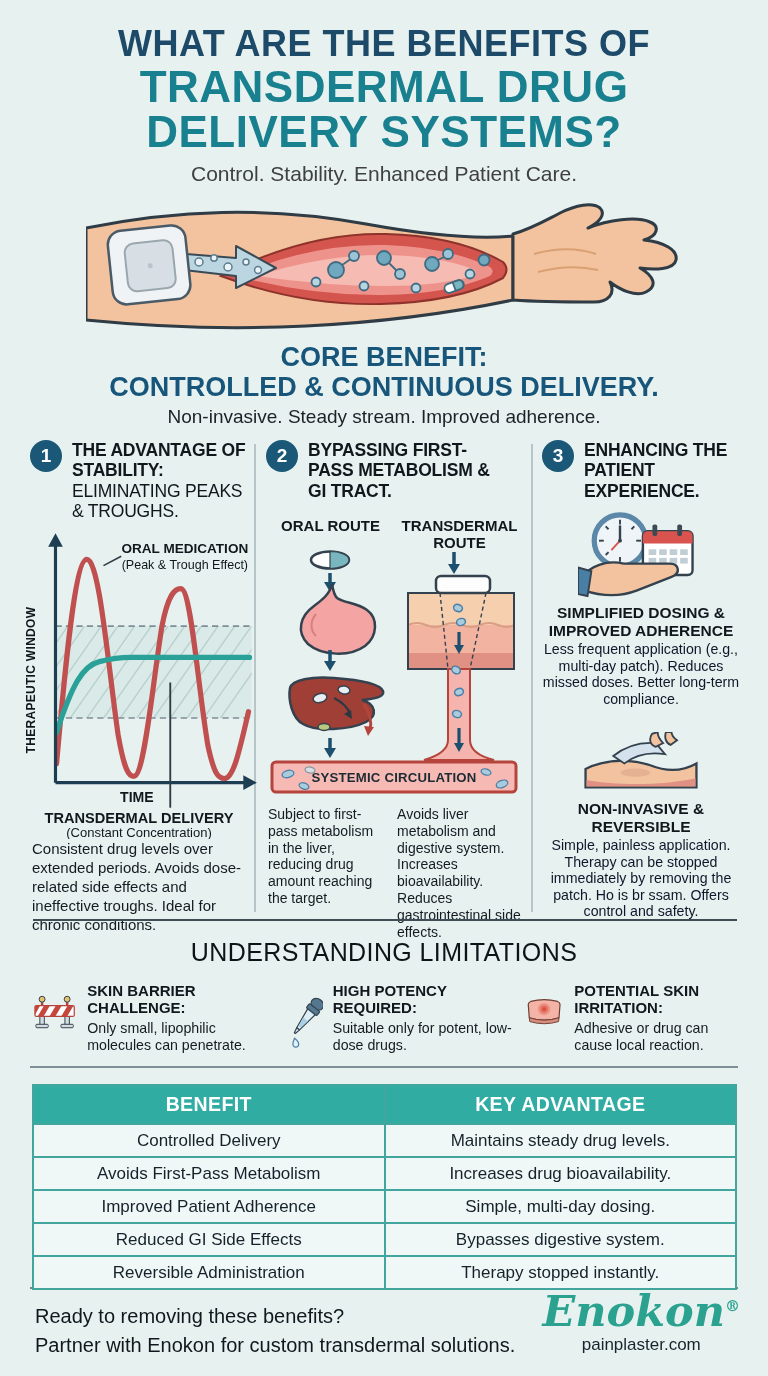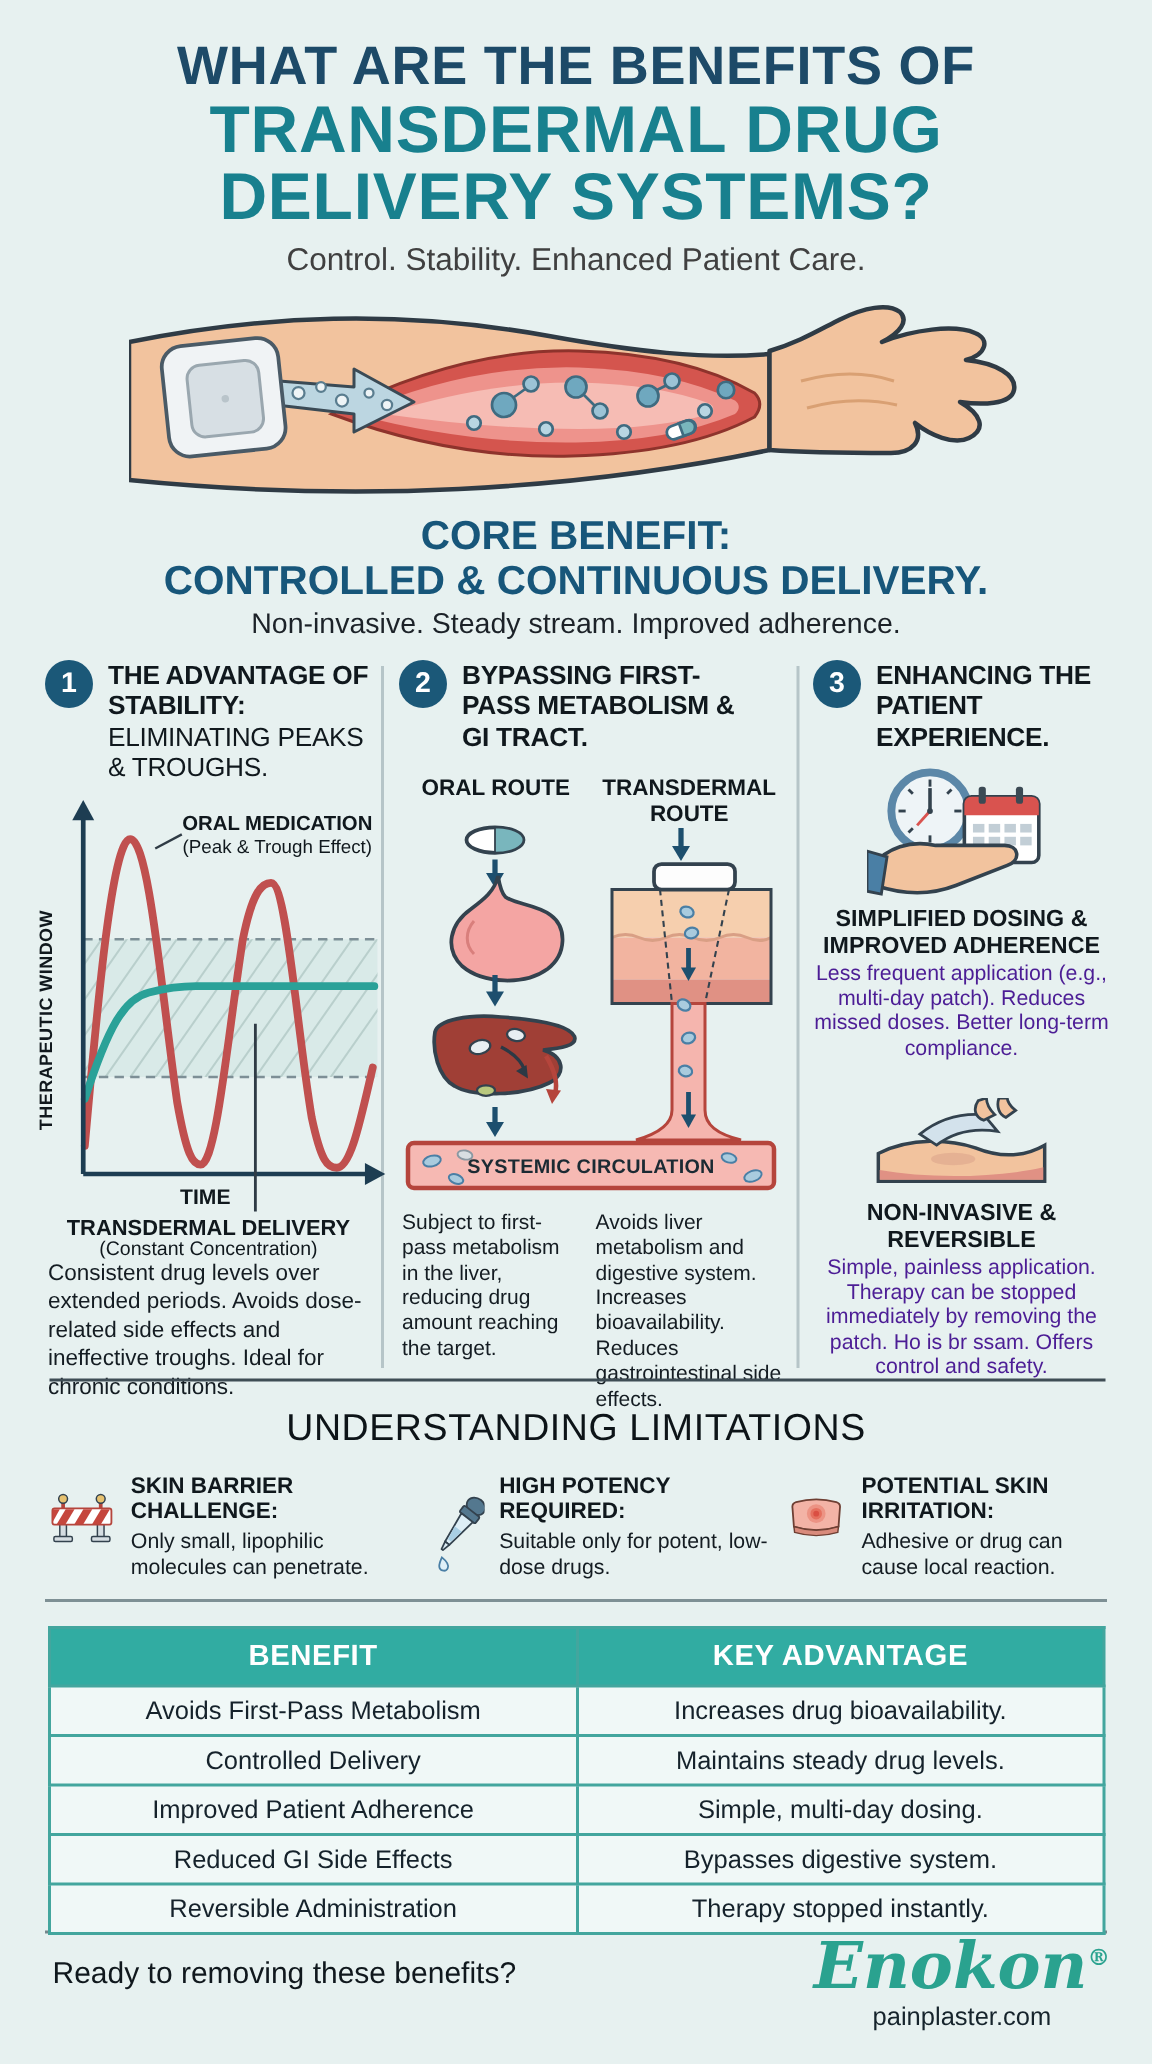--- a/index.html
+++ b/index.html
@@ -26,21 +26,21 @@
   .ct{font-size:17.5px;line-height:1.16;letter-spacing:-.2px;}
   .ct .b{font-weight:700;}
   .body-txt{font-size:15px;line-height:1.26;color:#141c22;}
   
   .routes{display:flex;width:100%;}
   .routes span{width:50%;text-align:center;font-weight:700;font-size:15px;line-height:1.12;}
   .c2texts{display:flex;gap:14px;}
   .c2texts div{font-size:14px;line-height:1.2;color:#141c22;}
   
   .c3h{font-weight:700;font-size:15.5px;text-align:center;line-height:1.15;}
-  .c3p{font-size:14.2px;text-align:center;line-height:1.17;color:#4c1d95;}
+  .c3p{font-size:14.2px;text-align:center;line-height:1.17;color:#0f172a;}
   .cicon{display:block;margin:0 auto;}
   
   .limh{top:938px;left:0;width:768px;text-align:center;font-size:25px;font-weight:400;letter-spacing:.4px;color:#0d1418;}
   .lim{display:flex;gap:10px;align-items:flex-start;}
   .lim .lt{font-weight:700;font-size:15px;line-height:1.14;}
   .lim .lx{font-size:14.2px;line-height:1.16;margin-top:4px;color:#141c22;}
   
   table.bt{border-collapse:collapse;width:705px;}
   table.bt,.bt th,.bt td{border:2px solid #43a69e;}
   table.bt{border:2.5px solid #33424e;}
@@ -364,43 +364,44 @@
 
   <table class="bt abs" style="top:1084px;left:32px;">
     <thead>
       <tr>
         <th style="width:50%;">BENEFIT</th>
         <th style="width:50%;">KEY ADVANTAGE</th>
       </tr>
     </thead>
     <tbody>
       <tr>
+        <td>Controlled Delivery</td>
+        <td>Maintains steady drug levels.</td>
+      </tr>
+      <tr>
         <td>Avoids First-Pass Metabolism</td>
         <td>Increases drug bioavailability.</td>
       </tr>
       <tr>
-        <td>Controlled Delivery</td>
-        <td>Maintains steady drug levels.</td>
-      </tr>
-      <tr>
         <td>Improved Patient Adherence</td>
         <td>Simple, multi-day dosing.</td>
       </tr>
       <tr>
         <td>Reduced GI Side Effects</td>
         <td>Bypasses digestive system.</td>
       </tr>
       <tr>
         <td>Reversible Administration</td>
         <td>Therapy stopped instantly.</td>
       </tr>
     </tbody>
   </table>
 
   <div class="abs cta">
     <div>Ready to removing these benefits?</div>
+    <div>Partner with Enokon for custom transdermal solutions.</div>
   </div>
   <div class="abs brandbox">
     <div class="brand"><span>Enokon</span><sup>®</sup></div>
     <div class="site">painplaster.com</div>
   </div>
 
 </div>
 
 </body></html>

